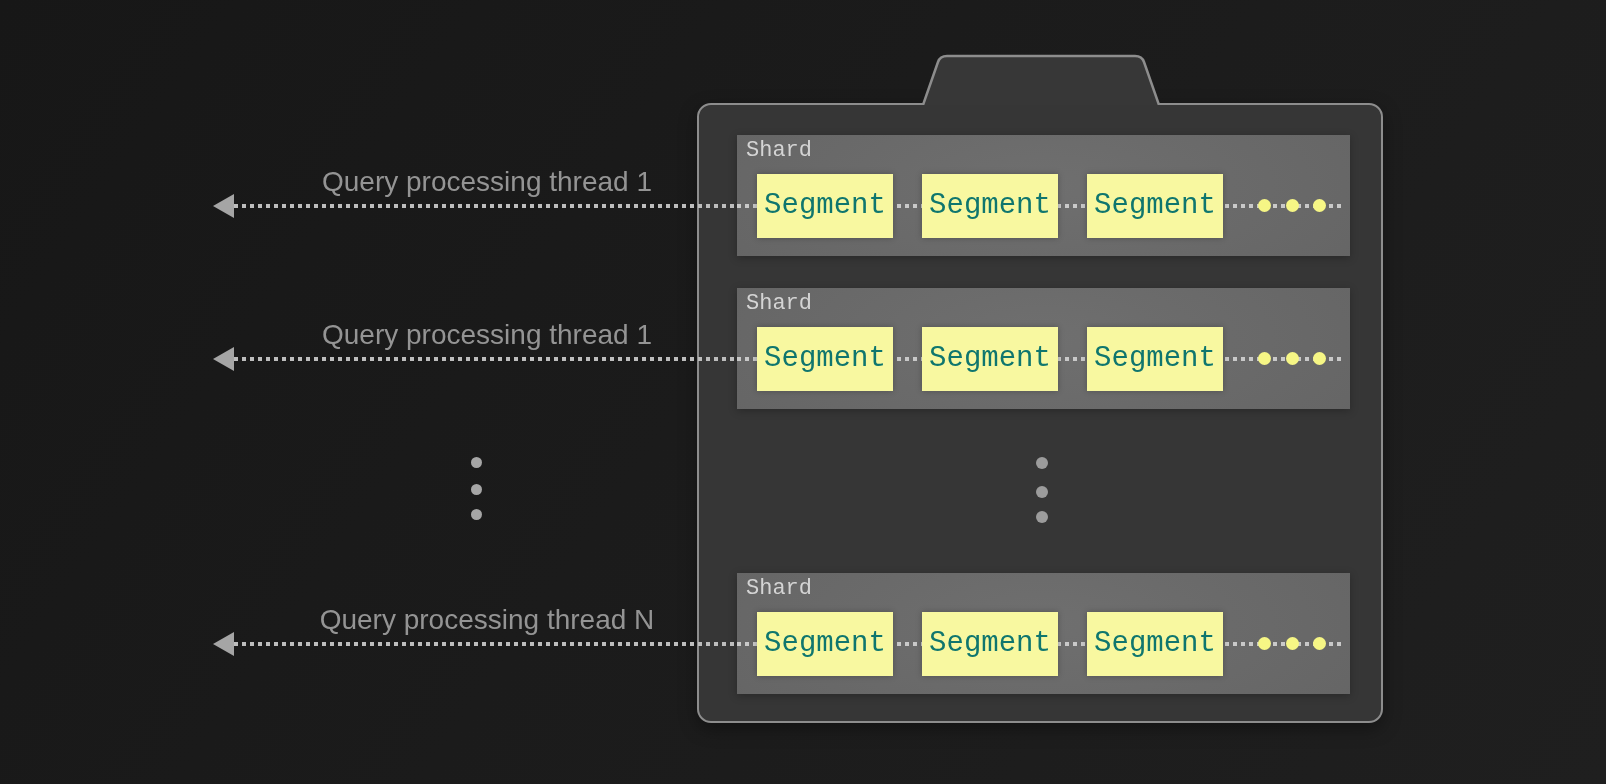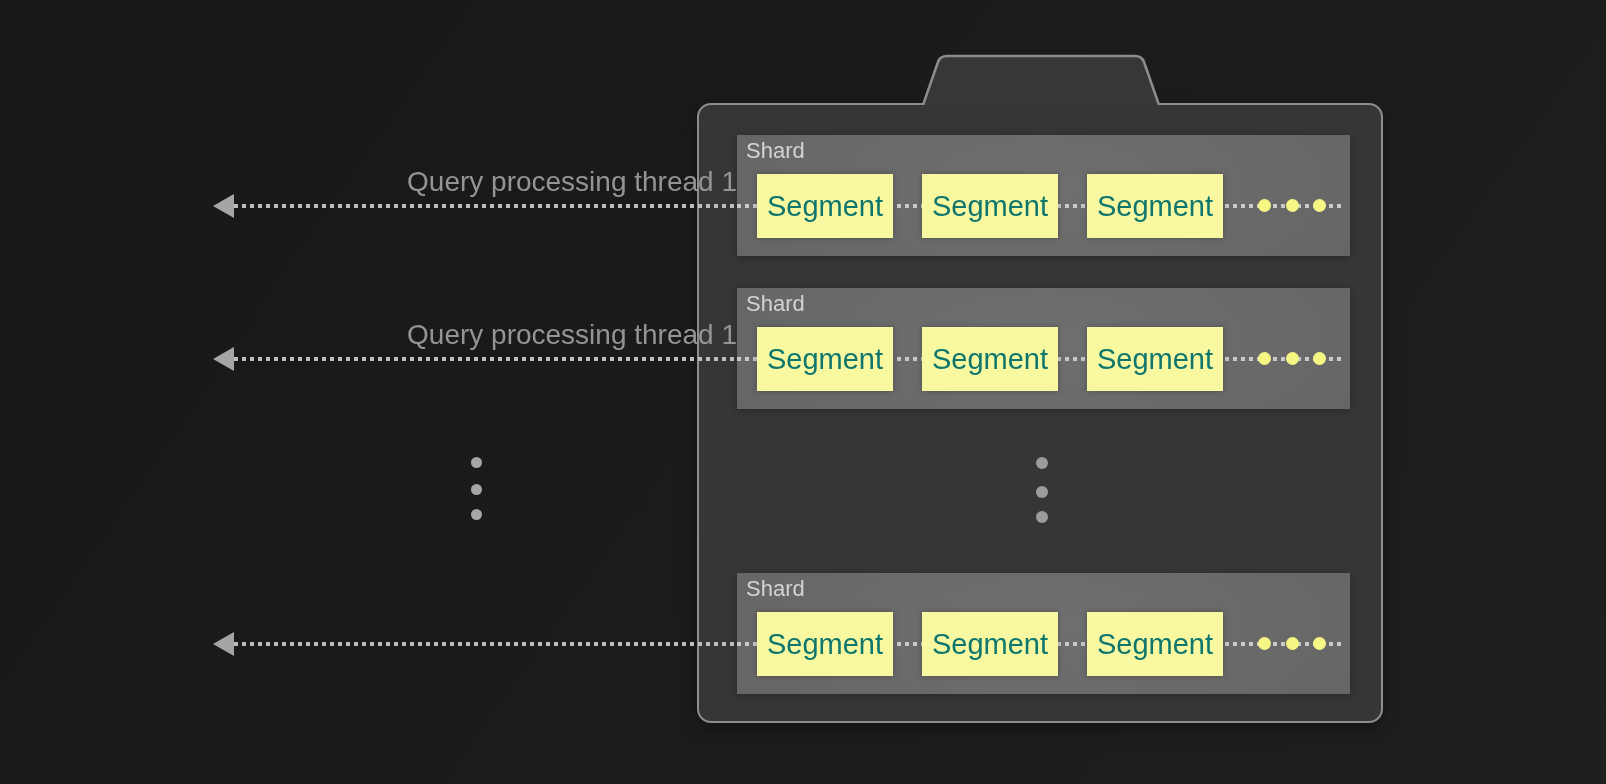--- a/index.html
+++ b/index.html
@@ -25,20 +25,21 @@
     position:absolute;left:921px;top:63px;width:240px;
     text-align:center;
     font-size:28px;font-weight:700;color:#f4f4f4;
     z-index:3;
   }
   
   .shard-row{
     position:absolute;left:38px;width:613px;height:121px;
     background:radial-gradient(85% 170% at 50% 42%, #6f6f6f 0%, #666666 65%, #5d5d5d 100%);
     box-shadow:0 2px 8px rgba(0,0,0,0.25);
+    font-family:Liberation Mono, monospace;
   }
   .shard-row.r1{top:30px;}
   .shard-row.r2{top:183px;}
   .shard-row.r3{top:468px;}
   .shard-label{
     position:absolute;left:9px;top:3px;
     font-size:22px;color:#d4d4d4;z-index:3;
   }
   .row-dotline{
     position:absolute;left:0;top:69px;width:605px;height:4px;
@@ -73,21 +74,21 @@
     border-top:12px solid transparent;
     border-bottom:12px solid transparent;
     border-right:21px solid #a5a5a5;
     z-index:4;
   }
   .arrow-head.t1{left:213px;top:194px;}
   .arrow-head.t2{left:213px;top:347px;}
   .arrow-head.t3{left:213px;top:632px;}
   .thread-label{
     position:absolute;left:237px;width:500px;
-    text-align:right;
+    text-align:center;
     font-size:28px;line-height:34px;color:#949494;
     z-index:4;
   }
   .thread-label.t1{top:165px;} .thread-label.t2{top:318px;} .thread-label.t3{top:603px;}
   
   .vdot{position:absolute;border-radius:50%;}
   .vdot.left{width:11px;height:11px;background:#a6a6a6;left:471px;}
   .vdot.left.a{top:457px;} .vdot.left.b{top:484px;} .vdot.left.c{top:509px;}
   .vdot.mid{width:12px;height:12px;background:#9c9c9c;left:337px;}
   .vdot.mid.a{top:352px;} .vdot.mid.b{top:381px;} .vdot.mid.c{top:406px;}
@@ -98,20 +99,21 @@
 <div id="stage">
 
   <div class="thread-label t1">Query processing thread 1</div>
   <div class="arrow-head t1"></div>
   <div class="thread-line t1"></div>
 
   <div class="thread-label t2">Query processing thread 1</div>
   <div class="arrow-head t2"></div>
   <div class="thread-line t2"></div>
 
+  <div class="thread-label t3">Query processing thread N</div>
   <div class="arrow-head t3"></div>
   <div class="thread-line t3"></div>
 
   <span class="vdot left a"></span>
   <span class="vdot left b"></span>
   <span class="vdot left c"></span>
 
   <div class="index-box">
 
     <div class="shard-row r1">

